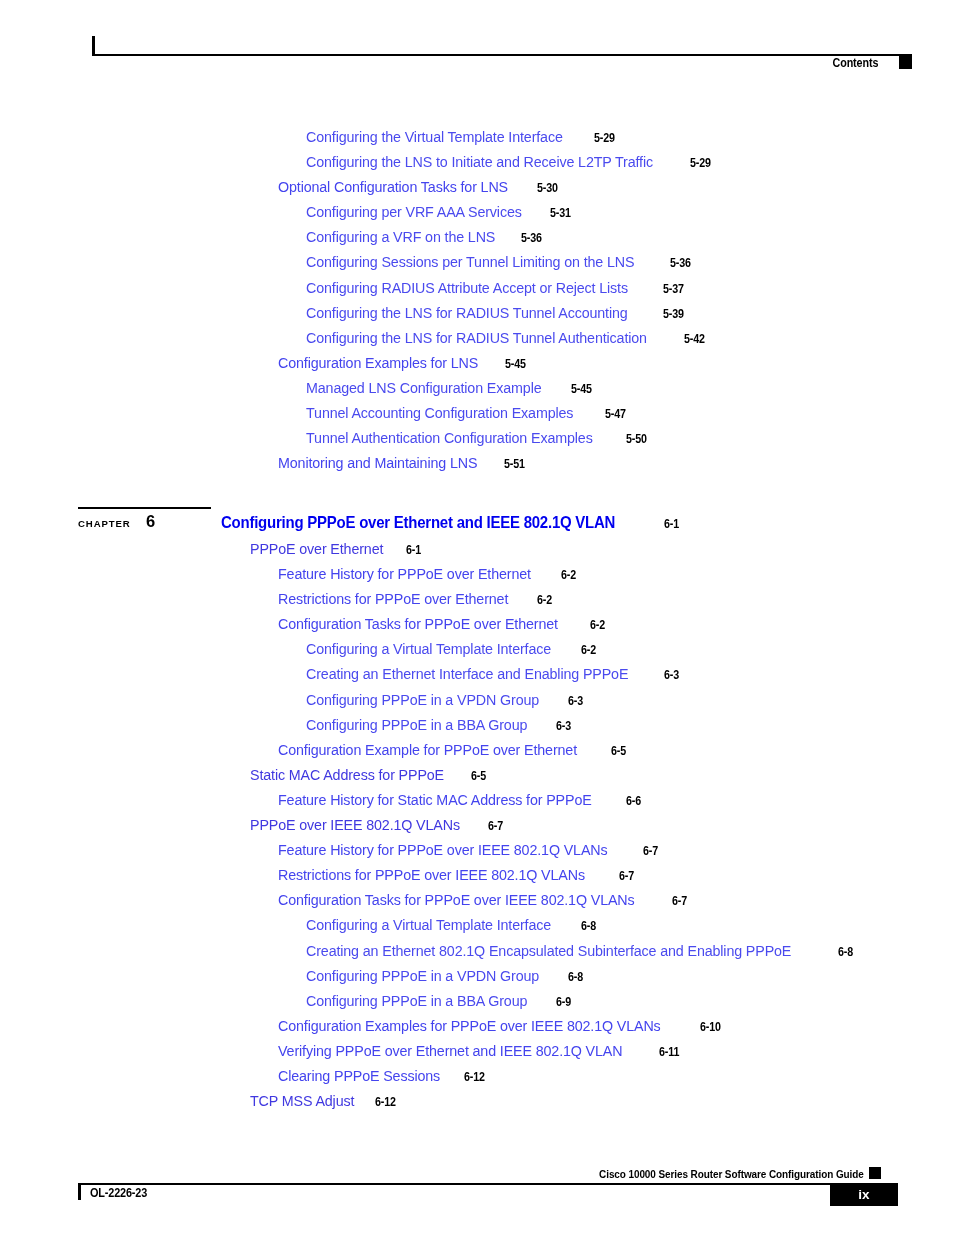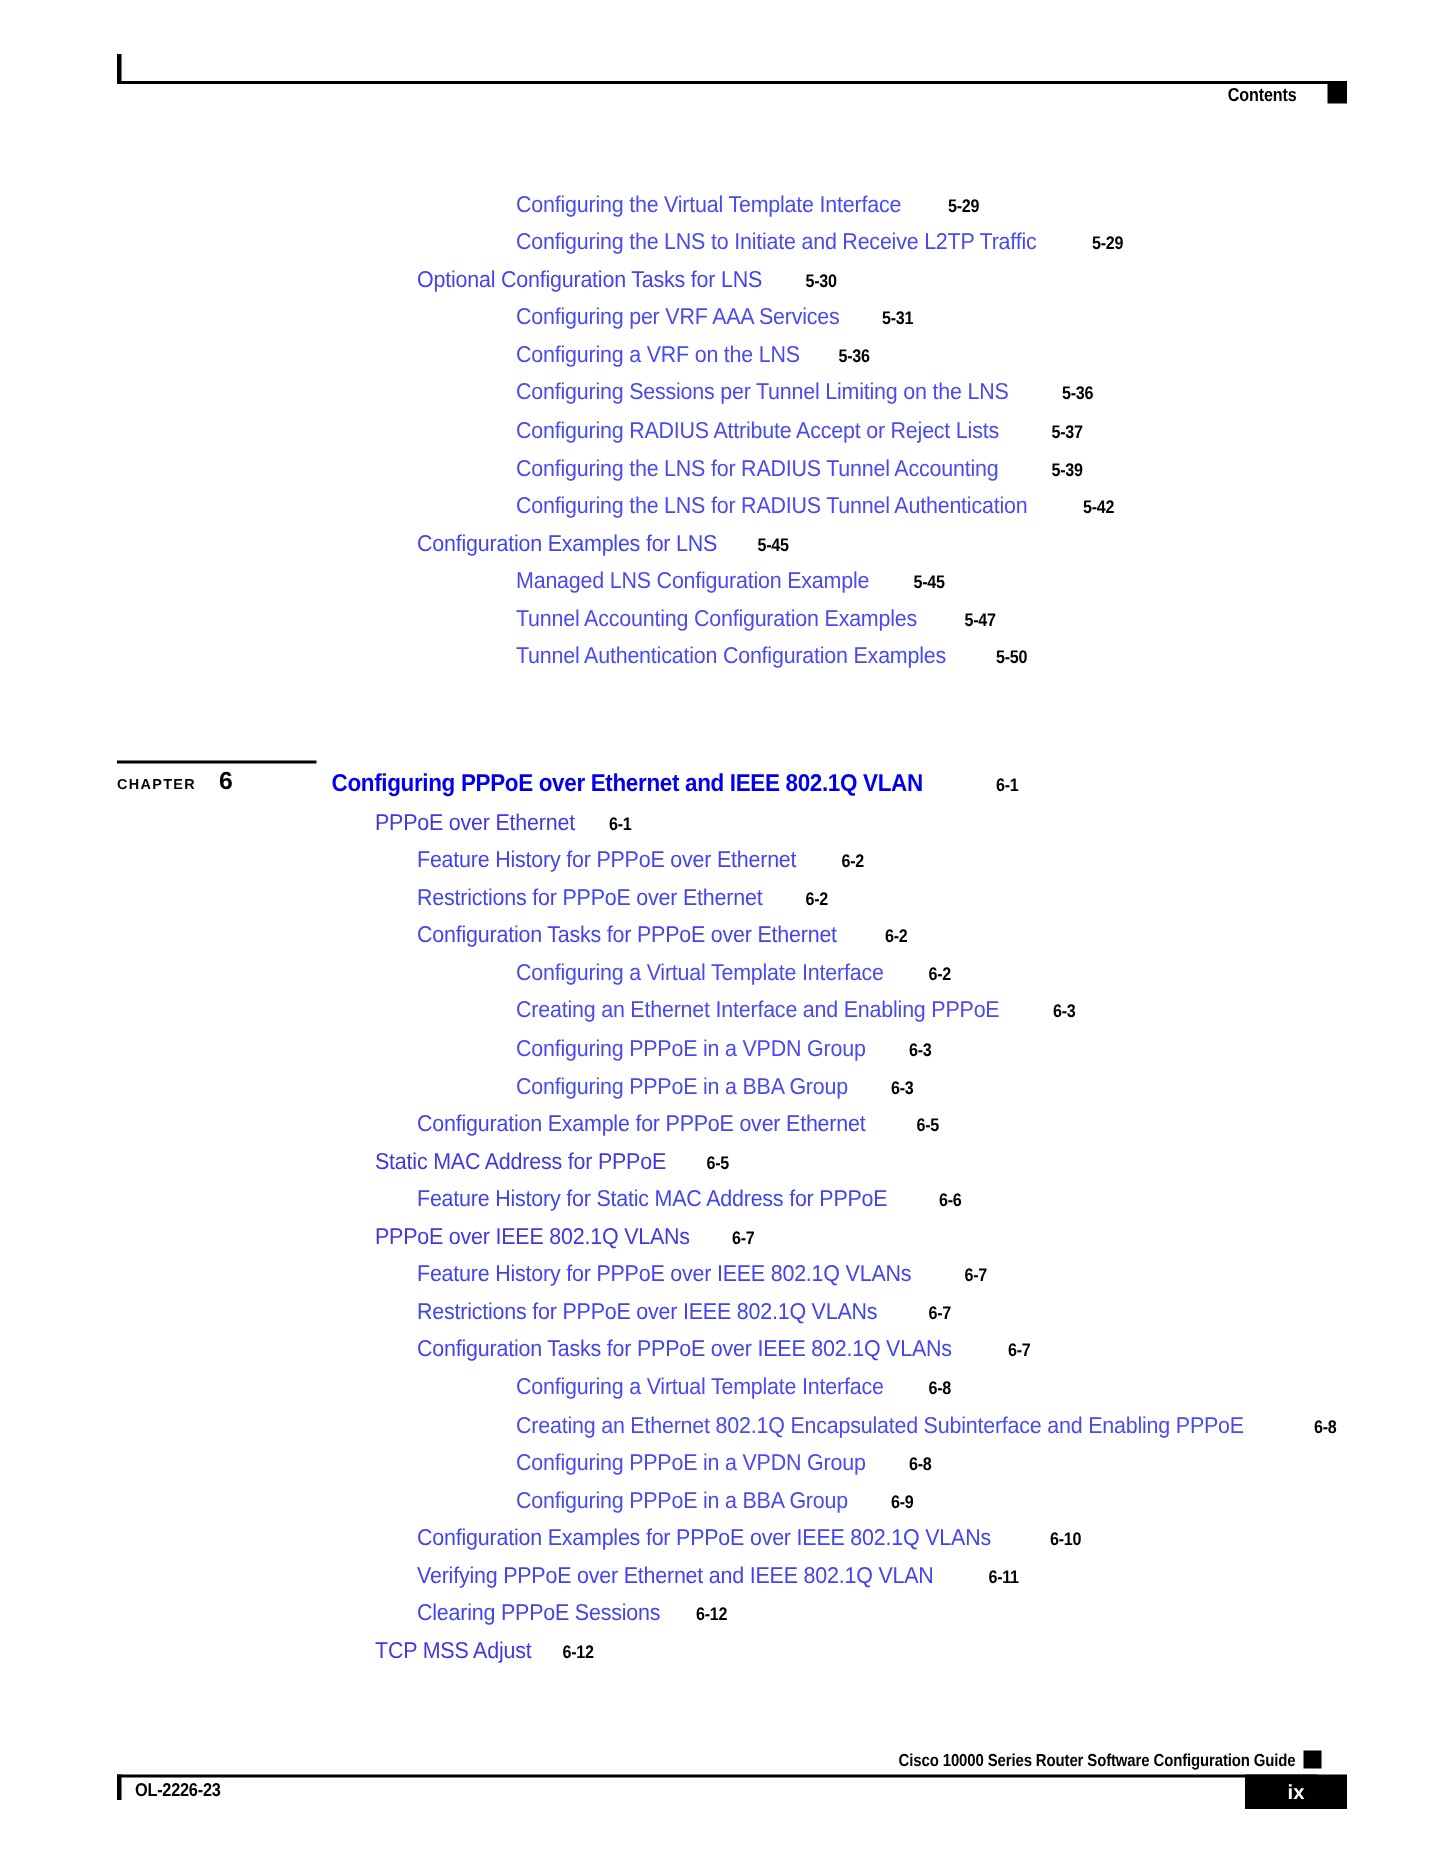--- a/index.html
+++ b/index.html
@@ -20,21 +20,21 @@
     position: absolute;
     inset: 0;
     width: 954px;
     height: 1235px;
     overflow: hidden;
   }
 
   
   .header {
     position: absolute;
-    left: 78px;
+    left: 92px;
     top: 36px;
     width: 820px;
     height: 34px;
   }
   .header-tick {
     position: absolute;
     left: 0;
     top: 0;
     width: 3px;
     height: 20px;
@@ -86,21 +86,21 @@
   .toc-inner {
     position: absolute;
     top: 0;
     left: 0;
     display: flex;
     align-items: baseline;
     white-space: nowrap;
   }
   .lvl1 .toc-inner { left: 250px; }
   .lvl2 .toc-inner { left: 278px; justify-content: flex-end; }
-  .lvl3 .toc-inner { left: 306px; margin-left: 38px; }
+  .lvl3 .toc-inner { left: 306px; }
 
   .toc-title {
     color: #4040e8;
     font-size: 15.3px;
     font-family: "Liberation Sans Narrow", "Liberation Sans", sans-serif;
     letter-spacing: -0.15px;
     transform: scaleX(0.935);
     transform-origin: left bottom;
     display: inline-block;
     white-space: nowrap;
@@ -351,20 +351,26 @@
       <div class="toc-row lvl3">
         <div class="toc-inner">
           <span class="toc-title">Tunnel Accounting Configuration Examples</span>
           <span class="toc-page">5-47</span>
         </div>
       </div>
       <div class="toc-row lvl3">
         <div class="toc-inner">
           <span class="toc-title">Tunnel Authentication Configuration Examples</span>
           <span class="toc-page">5-50</span>
+        </div>
+      </div>
+      <div class="toc-row lvl2">
+        <div class="toc-inner">
+          <span class="toc-title">Monitoring and Maintaining LNS</span>
+          <span class="toc-page">5-51</span>
         </div>
       </div>
     </div>
 
   <div class="chapter-block" id="chapter-block" style="top: 507px;">
     <div class="chapter-rule"></div>
     <div class="chapter-word">Chapter</div>
     <div class="chapter-num">6</div>
     <div class="chapter-title-wrap">
       <span class="chapter-title">Configuring PPPoE over Ethernet and IEEE 802.1Q VLAN</span>

